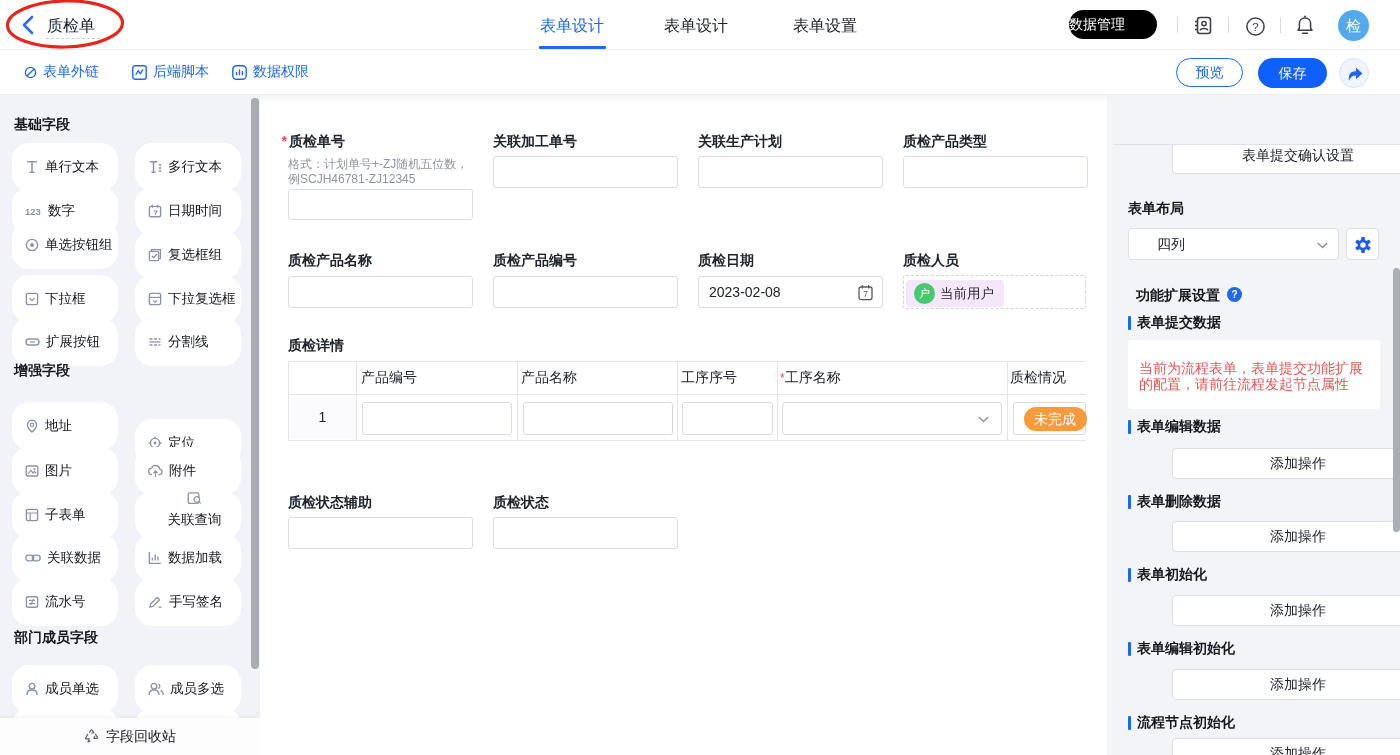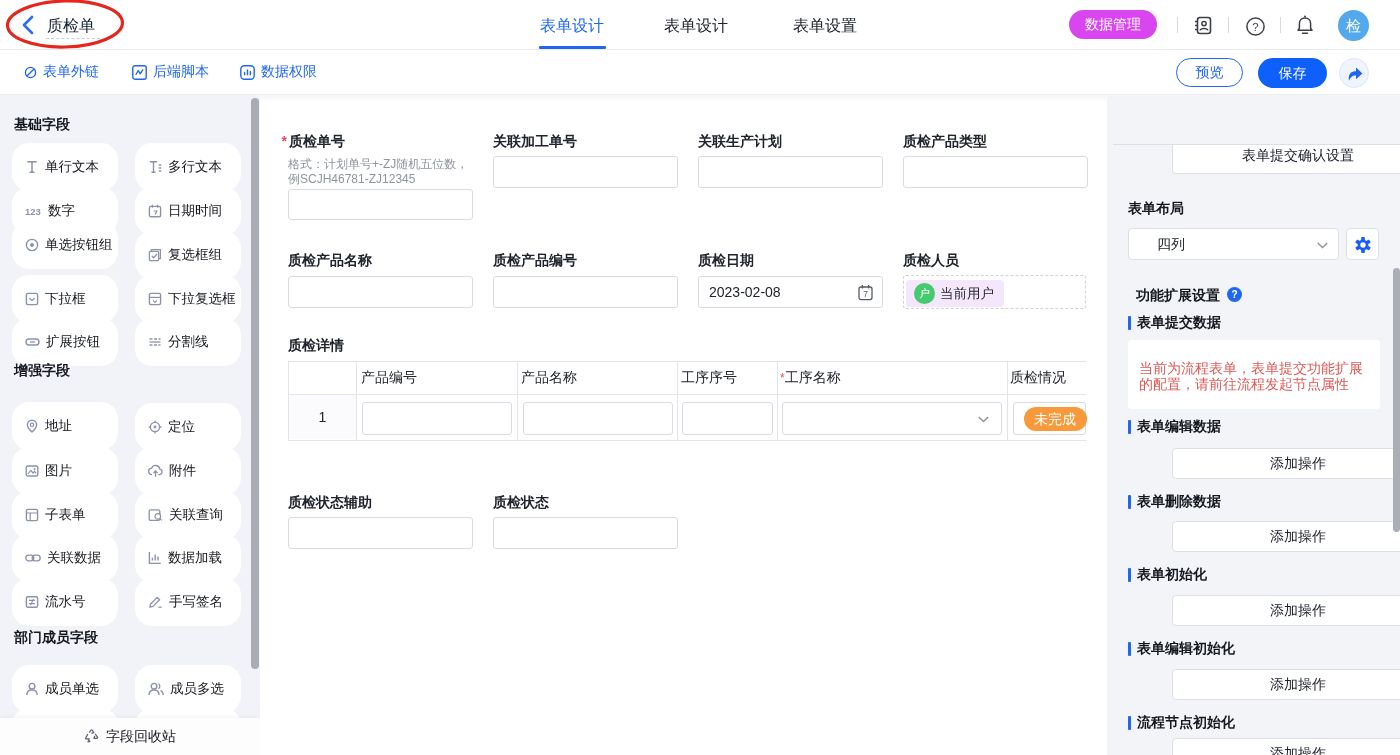--- a/index.html
+++ b/index.html
@@ -10,21 +10,21 @@
 
 
 #topbar { position:absolute; left:0; top:0; width:1400px; height:50px; background:#fff; border-bottom:1px solid #eaebef; z-index:5; }
 #backArrow { position:absolute; left:21px; top:15px; }
 #docTitle { position:absolute; left:47px; top:16px; font-size:16px; color:#141e31; font-weight:500; }
 #titleDash { position:absolute; left:46px; top:38px; width:54px; border-top:1px dashed #c8ccd6; }
 #redCircle { position:absolute; left:4px; top:-2px; z-index:6; }
 .toptab { position:absolute; top:16px; font-size:16px; color:#20242c; }
 .toptab.active { color:#1f66f0; }
 #tabUnderline { position:absolute; left:539px; top:46px; width:67px; height:3px; background:#1f66f0; border-radius:1px; }
-#btnDataMgmt { position:absolute; left:1069px; top:10px; width:88px; height:29px; background:#d946ef; border-radius:15px; color:#fff; font-size:14px; text-align:center; line-height:29px; }
+#btnDataMgmt { position:absolute; left:1069px; top:10px; width:88px; height:29px; background:#000000; border-radius:15px; color:#fff; font-size:14px; text-align:left; line-height:29px; }
 .topdiv { position:absolute; top:17px; width:1px; height:16px; background:#d8dadf; }
 .topicon { position:absolute; top:16px; }
 #avatar { position:absolute; left:1338px; top:10px; width:31px; height:31px; border-radius:50%; background:#54a9ec; color:#fff; font-size:15px; text-align:center; line-height:31px; }
 
 
 #toolbar { position:absolute; left:0; top:50px; width:1400px; height:45px; background:#fff; border-bottom:1px solid #ededf0; z-index:4; }
 .tlink { position:absolute; top:13px; color:#1f66f0; font-size:14px; display:flex; align-items:center; gap:6px; }
 #btnPreview { position:absolute; left:1176px; top:8px; width:67px; height:29px; border:1px solid #2065f0; color:#2065f0; border-radius:15px; font-size:14px; text-align:center; line-height:27px; background:#fff; }
 #btnSave { position:absolute; left:1258px; top:8px; width:69px; height:30px; background:#0f60fb; color:#fff; border-radius:15px; font-size:14px; text-align:center; line-height:30px; }
 #btnShare { position:absolute; left:1339px; top:8px; width:30px; height:30px; border-radius:50%; background:#eff4fe; border:1px solid #dbe5fb; }
@@ -114,21 +114,21 @@
       </svg>
     <span>表单外链</span>
   </div>
   <div class="tlink" style="left:132px;">
     <svg width="15" height="15" viewBox="0 0 15 15">
         <rect x="0.8" y="0.8" width="13.4" height="13.4" rx="2" fill="none" stroke="#1f66f0" stroke-width="1.4"></rect>
         <path d="M4 9.5 L6.2 5.5 L8.2 8.8 L10.8 4.8" fill="none" stroke="#1f66f0" stroke-width="1.3" stroke-linejoin="round" stroke-linecap="round"></path>
       </svg>
     <span>后端脚本</span>
   </div>
-  <div class="tlink" style="left:240px;">
+  <div class="tlink" style="left:232px;">
     <svg width="15" height="15" viewBox="0 0 15 15">
         <rect x="0.8" y="0.8" width="13.4" height="13.4" rx="3.5" fill="none" stroke="#1f66f0" stroke-width="1.4"></rect>
         <path d="M4.6 9.8 V7.4 M7.5 9.8 V5 M10.4 9.8 V6.4" stroke="#1f66f0" stroke-width="1.4" stroke-linecap="round"></path>
       </svg>
     <span>数据权限</span>
   </div>
   <div id="btnPreview">预览</div>
   <div id="btnSave">保存</div>
   <div id="btnShare">
     <svg width="30" height="30" viewBox="0 0 30 30">
@@ -219,21 +219,21 @@
 
   <div class="sideheader" style="top:267px;">增强字段</div>
 
   <div class="pill" style="left:12px; top:307px;">
       <svg width="14" height="14" viewBox="0 0 14 14">
         <path d="M7 1.2 a4.6 4.6 0 0 1 4.6 4.6 C11.6 9 7 13 7 13 S2.4 9 2.4 5.8 A4.6 4.6 0 0 1 7 1.2 Z" fill="none" stroke="#8c92ac" stroke-width="1.4"></path>
         <circle cx="7" cy="5.8" r="1.7" fill="none" stroke="#8c92ac" stroke-width="1.2"></circle>
       </svg>
       <span>地址</span>
     </div>
-  <div class="pill" style="left:135px; top:308px;">
+  <div class="pill" style="left:135px; top:324px;">
       <svg width="14" height="14" viewBox="0 0 14 14">
         <circle cx="7" cy="7" r="4.6" fill="none" stroke="#8c92ac" stroke-width="1.4"></circle>
         <circle cx="7" cy="7" r="1.4" fill="#8c92ac"></circle>
         <path d="M7 0.6 v2.2 M7 11.2 v2.2 M0.6 7 h2.2 M11.2 7 h2.2" stroke="#8c92ac" stroke-width="1.3"></path>
       </svg>
       <span>定位</span>
     </div>
 
   <div class="pill" style="left:12px; top:352px;">
       <svg width="14" height="14" viewBox="0 0 14 14">
@@ -251,21 +251,21 @@
       <span>附件</span>
     </div>
 
   <div class="pill" style="left:12px; top:396px;">
       <svg width="14" height="14" viewBox="0 0 14 14">
         <rect x="1.4" y="1.4" width="11.2" height="11.2" rx="1.5" fill="none" stroke="#8c92ac" stroke-width="1.4"></rect>
         <path d="M1.6 5 h10.8 M5.2 5 v7.4" stroke="#8c92ac" stroke-width="1.2"></path>
       </svg>
       <span>子表单</span>
     </div>
-  <div class="pill" style="left:135px; top:396px;">
+  <div class="pill" style="left:135px; top:396px;flex-direction:column;">
       <svg width="15" height="14" viewBox="0 0 15 14">
         <rect x="1.2" y="1.8" width="10.6" height="10.6" rx="1.5" fill="none" stroke="#8c92ac" stroke-width="1.3"></rect>
         <circle cx="9.8" cy="8.4" r="2.8" fill="#fff" stroke="#8c92ac" stroke-width="1.2"></circle>
         <path d="M11.8 10.4 L13.8 12.4" stroke="#8c92ac" stroke-width="1.3"></path>
       </svg>
       <span>关联查询</span>
     </div>
 
   <div class="pill" style="left:12px; top:439px;">
       <svg width="16" height="14" viewBox="0 0 16 14">

